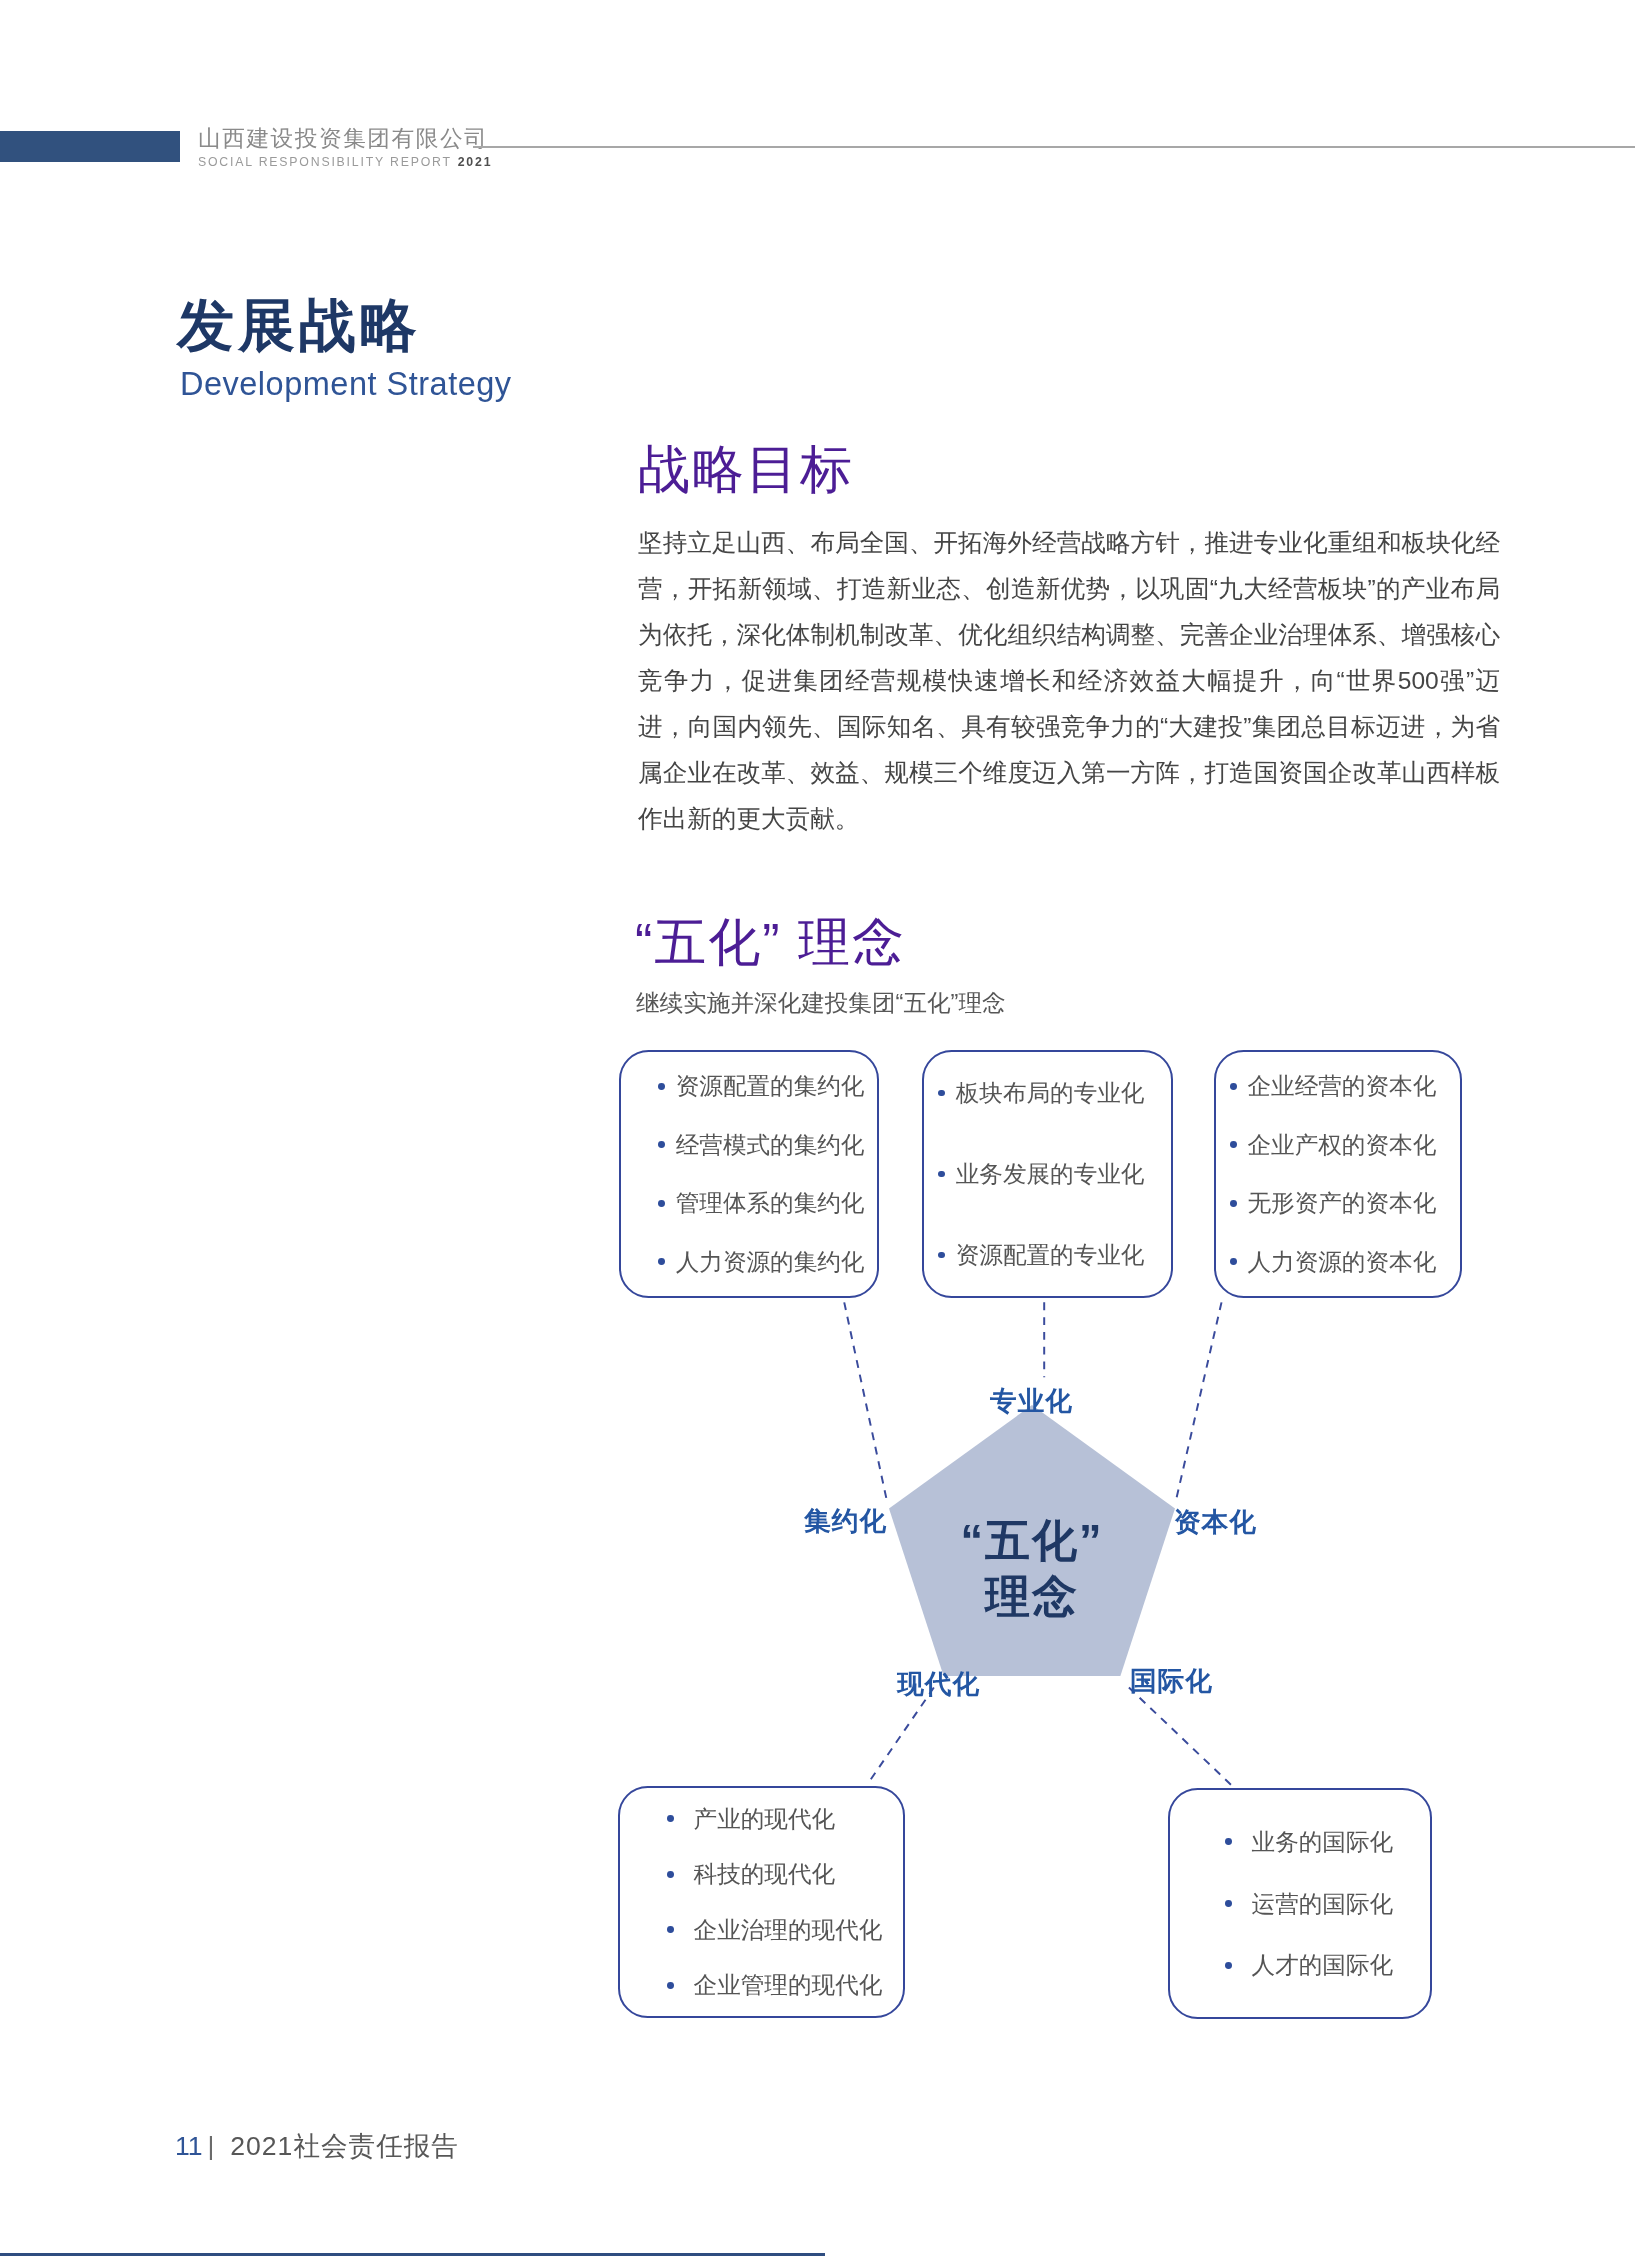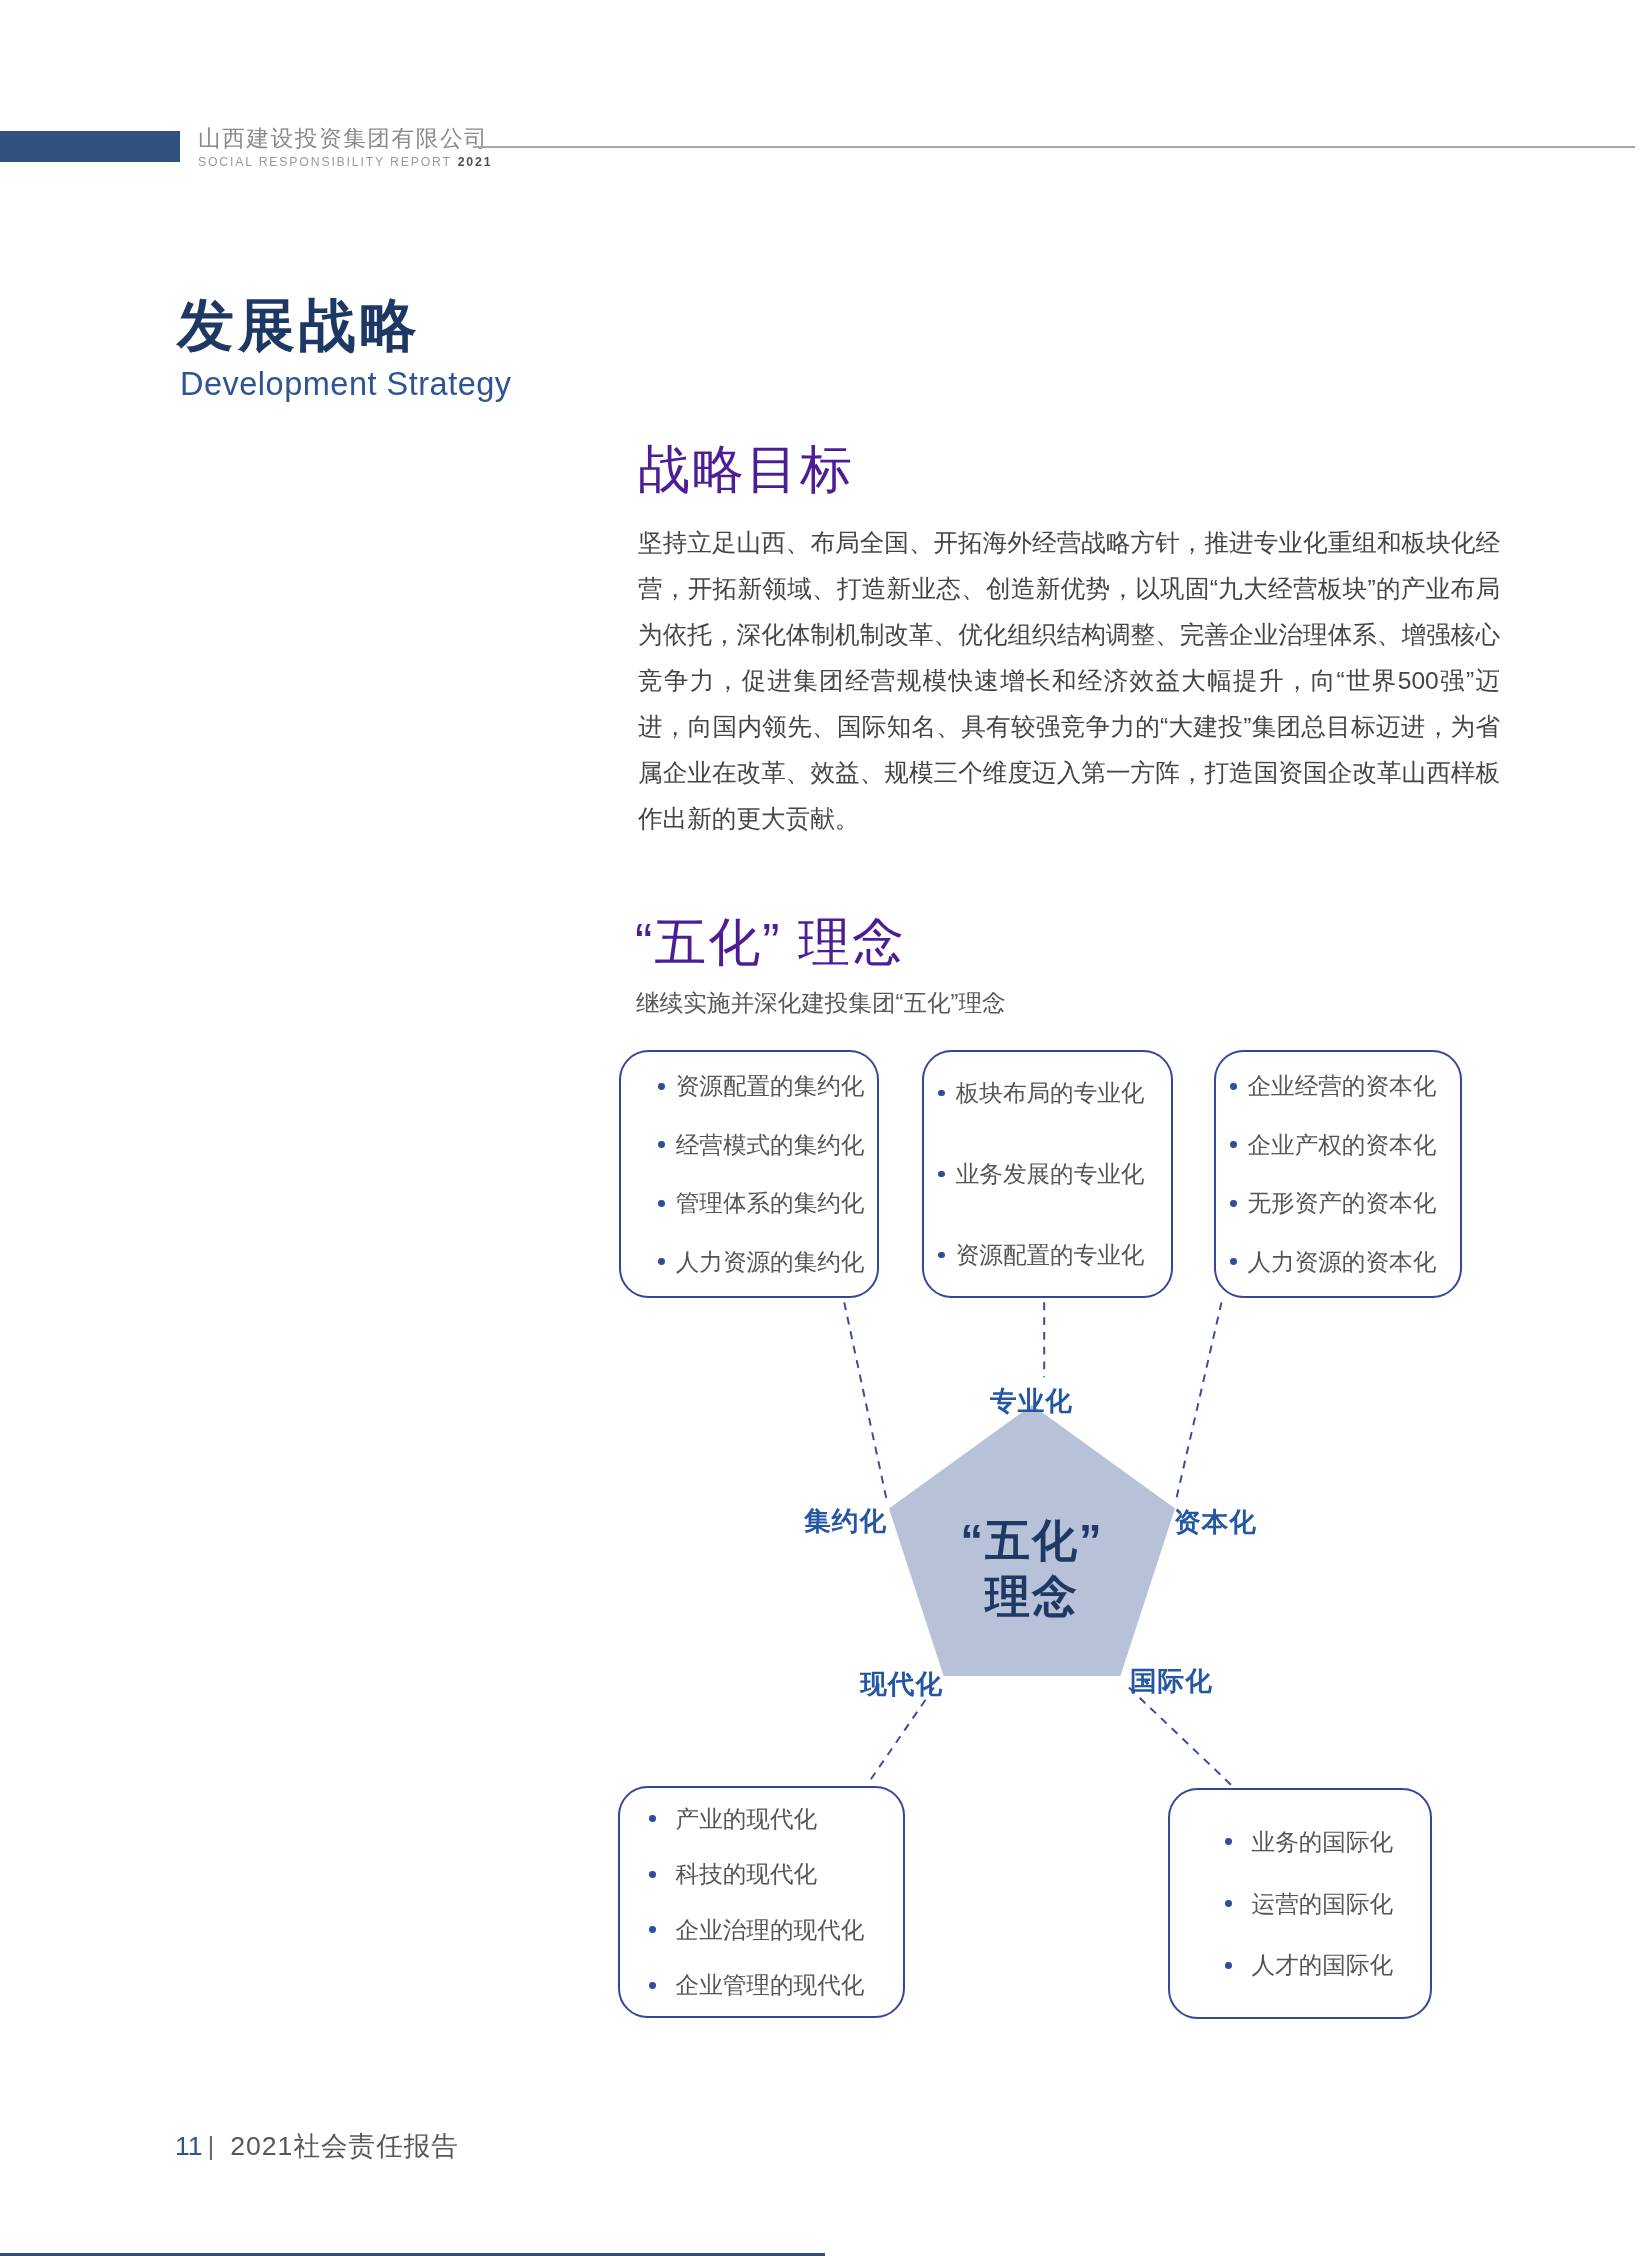--- a/index.html
+++ b/index.html
@@ -85,21 +85,21 @@
     width:6.9px; height:6.9px; border-radius:50%;
     background:#2e4d9b; margin-right:10.8px;
   }
   .box-1 { left:619px; top:1050px; width:260px; height:248px; }
   .box-1 ul { padding-left:37px; gap:26.6px; }
   .box-2 { left:922px; top:1050px; width:251px; height:248px; }
   .box-2 ul { padding-left:14px; gap:49px; }
   .box-3 { left:1214px; top:1050px; width:248px; height:248px;text-align:right; }
   .box-3 ul { padding-left:13.8px; gap:26.6px; }
   .box-4 { left:618px; top:1786px; width:287px; height:232px; }
-  .box-4 ul { padding-left:29px; gap:23.6px; }
+  .box-4 ul { padding-left:47px; gap:23.6px; }
   .box-4 .dot { margin-right:19.7px; }
   .box-5 { left:1168px; top:1788px; width:264px; height:231px; }
   .box-5 ul { padding-left:55px; gap:29.6px; }
   .box-5 .dot { margin-right:19.7px; }
 
   
   .connector-svg { position:absolute; left:0; top:0; width:1652px; height:2257px; pointer-events:none; }
   .pentagon {
     position:absolute; left:889px; top:1405px;
     width:286px; height:271px;
@@ -113,21 +113,21 @@
     line-height:56px; letter-spacing:2px;
   }
   .vertex-label {
     position:absolute;
     font-size:26.6px; font-weight:bold; color:#2356a3; letter-spacing:1px;
     white-space:nowrap;
   }
   .lbl-pro  { left:933px;  top:1383px; width:197px; text-align:center; }
   .lbl-int  { left:749px;  top:1503px; width:138px; text-align:right; }
   .lbl-cap  { left:1174px; top:1504px; width:197px; text-align:left; }
-  .lbl-mod  { left:805px;  top:1666px; width:138px; text-align:right; }
+  .lbl-mod  { left:842px;  top:1666px; width:138px; text-align:right; }
   .lbl-glo  { left:1130px; top:1663px; width:197px; text-align:left; }
 
   
   .footer { position:absolute; left:175px; top:2128px; font-size:26.6px; }
   .footer .page-num { color:#2f5496; }
   .footer .sep { color:#6b6b6b; margin:0 15.8px 0 4.9px; font-weight:300; }
   .footer .label { color:#575757; letter-spacing:1px; }
   .footer-accent-line {
     position:absolute; left:0; top:2253px;
     width:825px; height:3.9px; background:#2e4d80;

